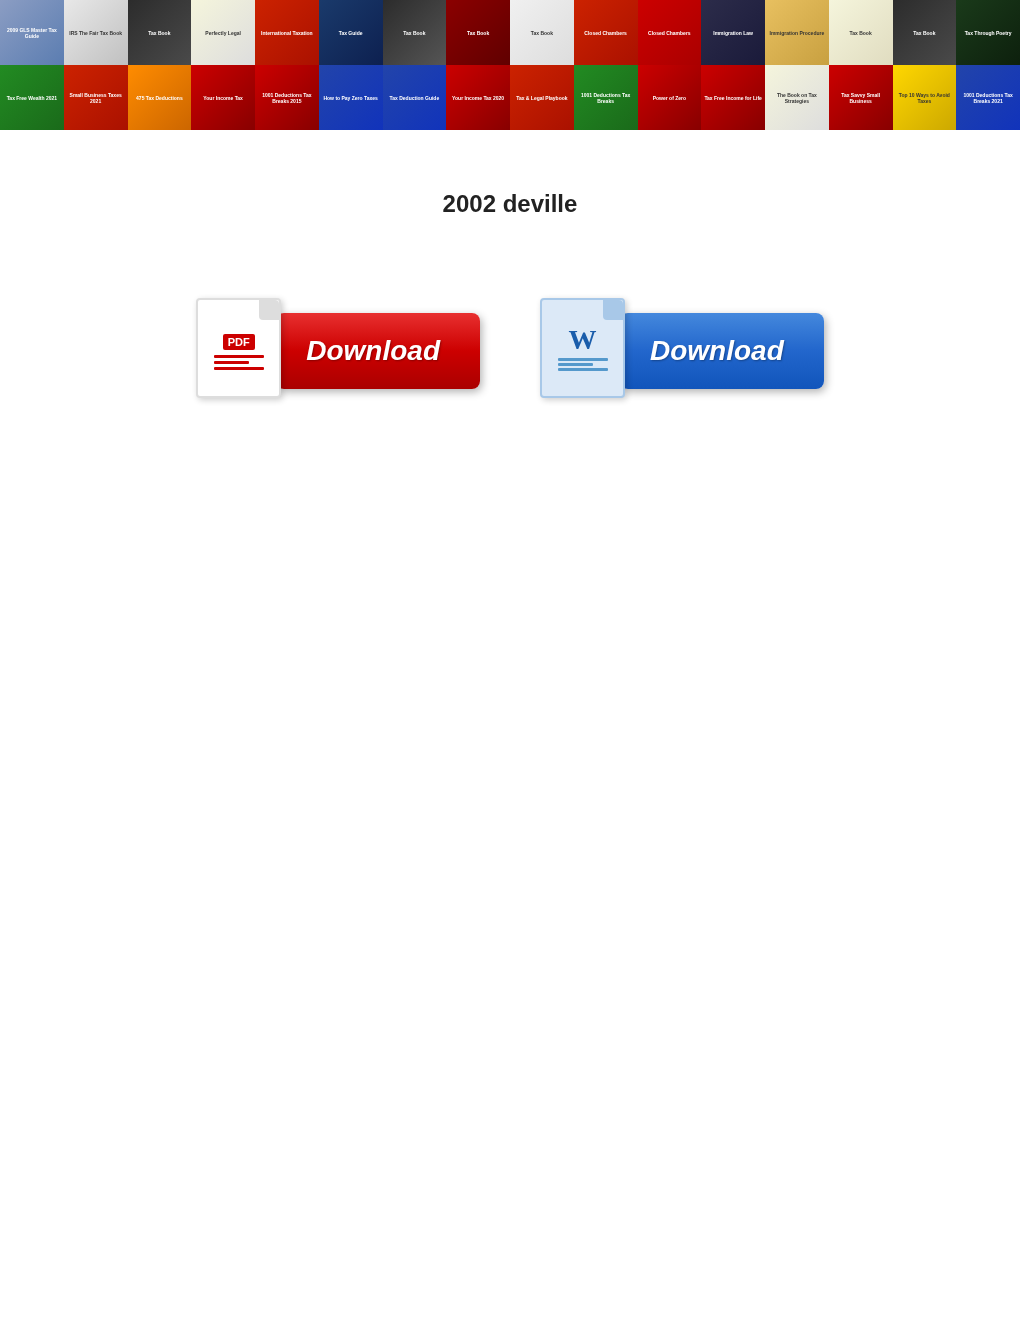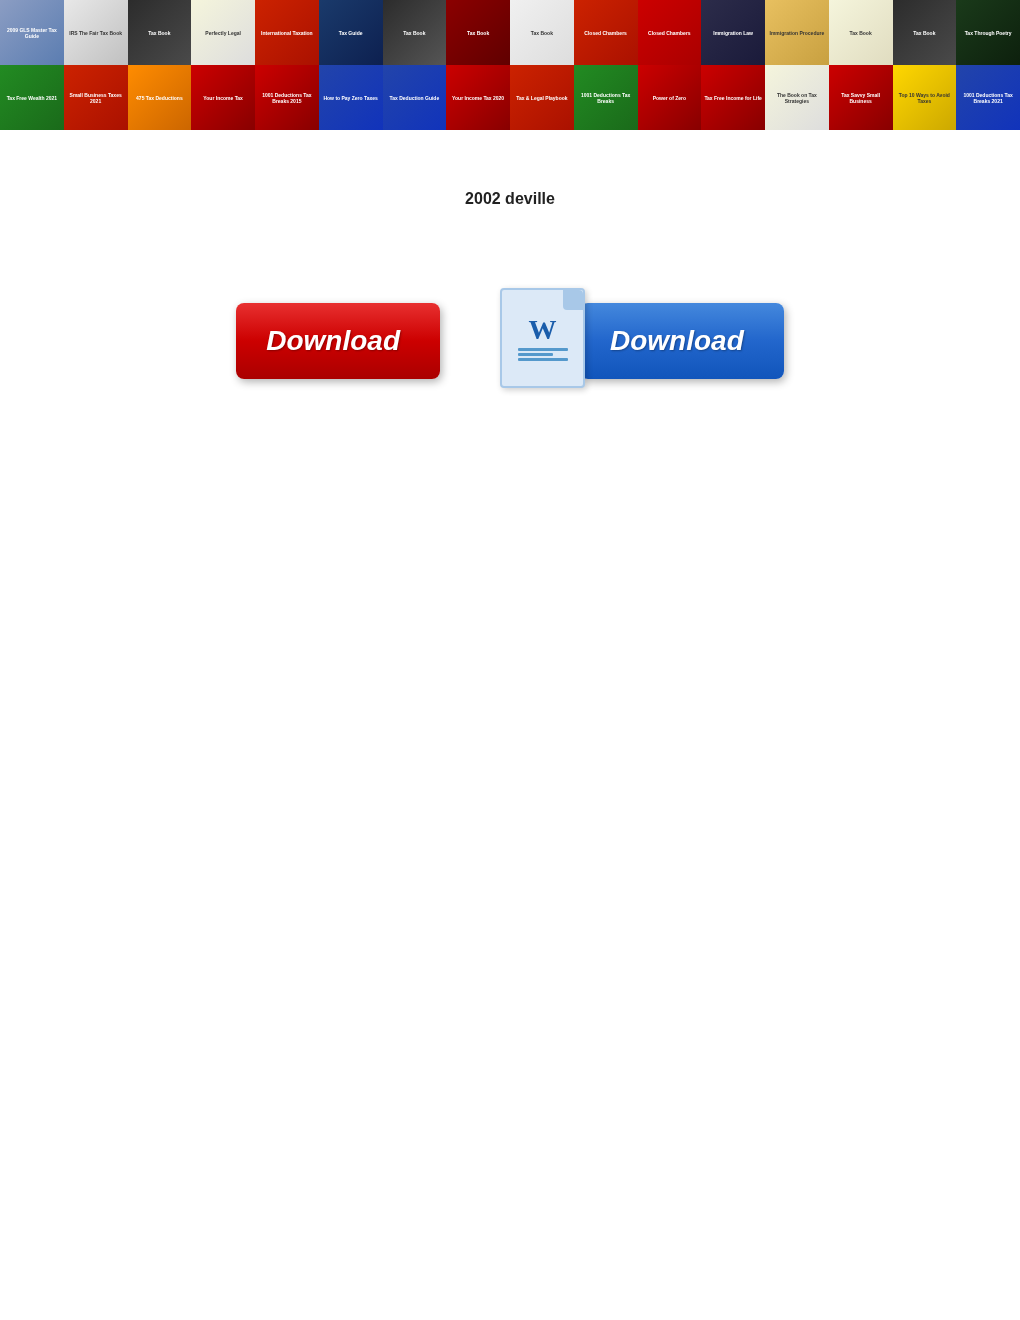--- a/index.html
+++ b/index.html
@@ -92,21 +92,21 @@
     
     .main-content {
       width: 100%;
       padding: 60px 40px 40px;
       display: flex;
       flex-direction: column;
       align-items: center;
     }
 
     .page-title {
-      font-size: 16px;
+      font-size: 24px;
       font-weight: bold;
       color: #222;
       text-align: right;
       margin-bottom: 80px;
     }
 
     
     .download-section {
       display: flex;
       flex-direction: row;
@@ -394,20 +394,30 @@
   </div>
 </div>
 
 <div class="main-content">
 
   <h1 class="page-title">2002 deville</h1>
 
   <div class="download-section">
 
     <div class="download-btn">
+      <div class="pdf-icon-wrap">
+        <div class="pdf-icon">
+          <div class="pdf-icon-label">PDF</div>
+          <div class="pdf-icon-lines">
+            <div class="pdf-line"></div>
+            <div class="pdf-line short"></div>
+            <div class="pdf-line"></div>
+          </div>
+        </div>
+      </div>
       <div class="pdf-download-btn">Download</div>
     </div>
 
     <div class="download-btn">
       <div class="word-icon-wrap">
         <div class="word-icon">
           <div class="word-w">W</div>
           <div class="word-lines">
             <div class="word-line"></div>
             <div class="word-line short"></div>

